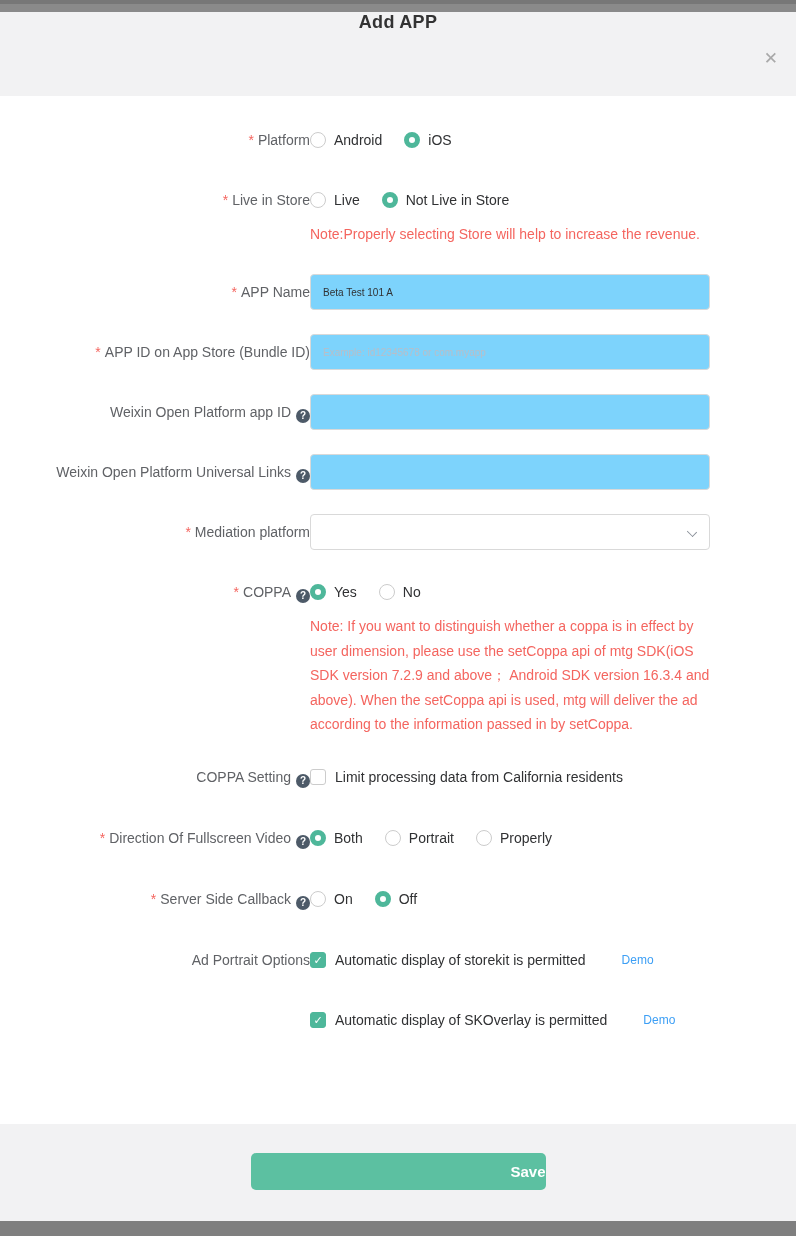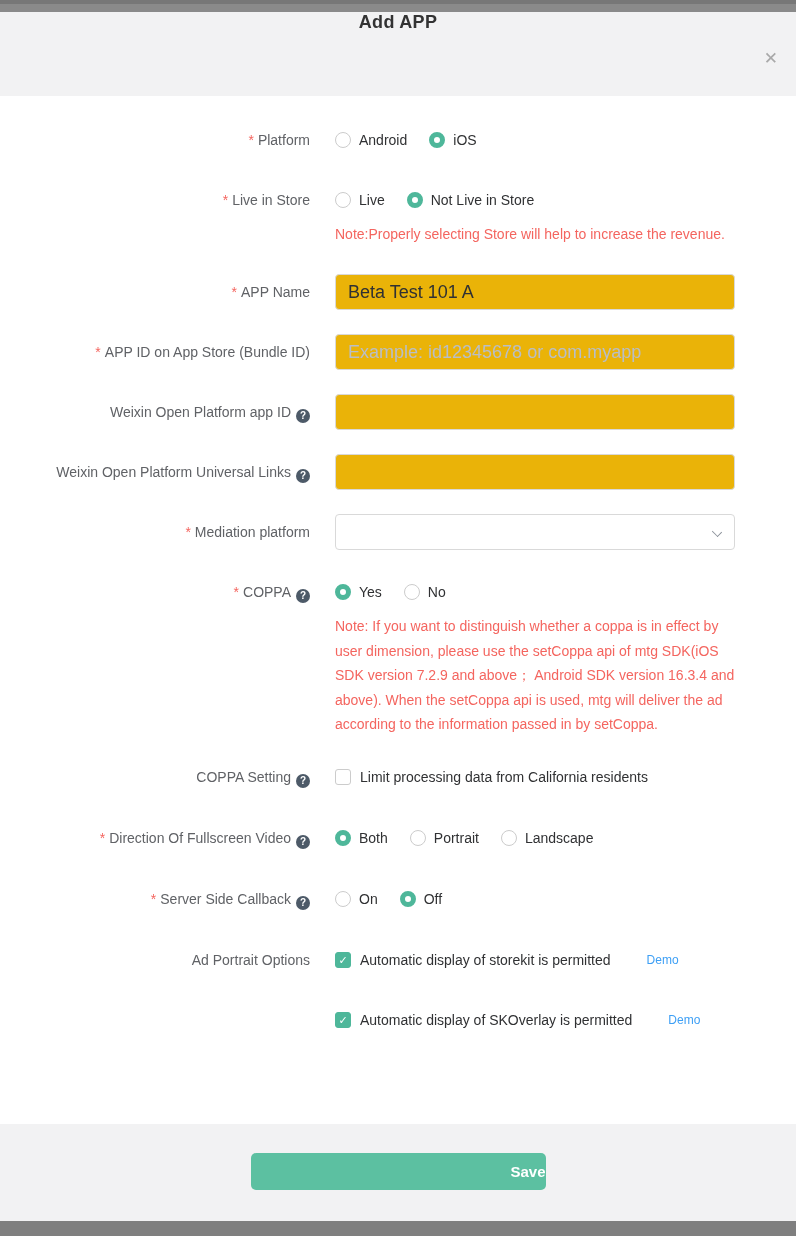--- a/index.html
+++ b/index.html
@@ -14,21 +14,21 @@
   .close-btn { position:absolute; right:18px; top:38px; color:#a9a9a9; font-size:17px;
     cursor:pointer; line-height:1; }
 
   .modal-body { height:1028px; background:#fff; padding-top:34px; overflow:hidden; }
 
   .row { display:flex; align-items:flex-start; }
   .lbl { width:310px; text-align:right; font-size:14px; color:#606266; line-height:20px;
     white-space:nowrap; }
   .row-input .lbl, .row-select .lbl { line-height:36px; }
   .req { color:#f4655f; margin-right:4px; }
-  .ctrl-col { margin-left:25px; width:400px; }
+  .ctrl-col { width:400px; }
 
   .help { display:inline-block; width:14px; height:14px; border-radius:50%;
     background:#4d5a68; color:#fff; font-size:10px; font-weight:700; line-height:14px;
     text-align:center; margin-left:5px; vertical-align:-2px; }
 
   .opts { display:flex; align-items:center; height:20px; }
   .radio-opt { display:flex; align-items:center; margin-right:22px; cursor:pointer; }
   .rdot { width:16px; height:16px; border-radius:50%; border:1px solid #ccc;
     background:#fff; margin-right:8px; flex:none; }
   .rdot.checked { border:5px solid #4eb79a; }
@@ -36,21 +36,21 @@
 
   .cbox { width:16px; height:16px; border-radius:3px; border:1px solid #ccc; background:#fff;
     margin-right:9px; flex:none; font-size:11px; line-height:15px; text-align:center;
     color:#fff; cursor:pointer; }
   .cbox.checked { background:#4eb79a; border-color:#4eb79a; }
 
   .note { margin-top:12px; font-size:14px; color:#f4655f; line-height:24px; }
   .note-coppa { line-height:24.6px; }
 
   .text-input { width:400px; height:36px; border:1px solid #d9d9d9; border-radius:4px;
-    font-size:18px; color:#303133; padding:0 12px; outline:none; background:#eab308;
+    font-size:10px; color:#303133; padding:0 12px; outline:none; background:#7dd3fc;
     font-family:"Liberation Sans","DejaVu Sans",sans-serif; }
   .text-input::placeholder { color:#b9bec7; }
 
   .select-box { position:relative; width:400px; height:36px; border:1px solid #d9d9d9;
     border-radius:4px; background:#fff; cursor:pointer; }
   .chev { position:absolute; right:13px; top:13px; width:8px; height:8px;
     border-right:1.5px solid #8a9099; border-bottom:1.5px solid #8a9099;
     transform:rotate(45deg) scale(1,.8); }
 
   .demo-link { font-size:12px; color:#3d9ff5; margin-left:14px; cursor:pointer; text-decoration:none; }
@@ -182,21 +182,21 @@
         <label class="radio-opt">
           <span class="rdot checked"></span>
           <span class="opt-label">Both</span>
         </label>
         <label class="radio-opt">
           <span class="rdot"></span>
           <span class="opt-label">Portrait</span>
         </label>
         <label class="radio-opt">
           <span class="rdot"></span>
-          <span class="opt-label">Landscape</span>
+          <span class="opt-label">Properly</span>
         </label>
       </div>
     </div>
   </div>
 
   <div class="row mb40">
     <div class="lbl"><span class="req">*</span><span>Server Side Callback</span><span class="help">?</span></div>
     <div class="ctrl-col">
       <div class="opts">
         <label class="radio-opt">

